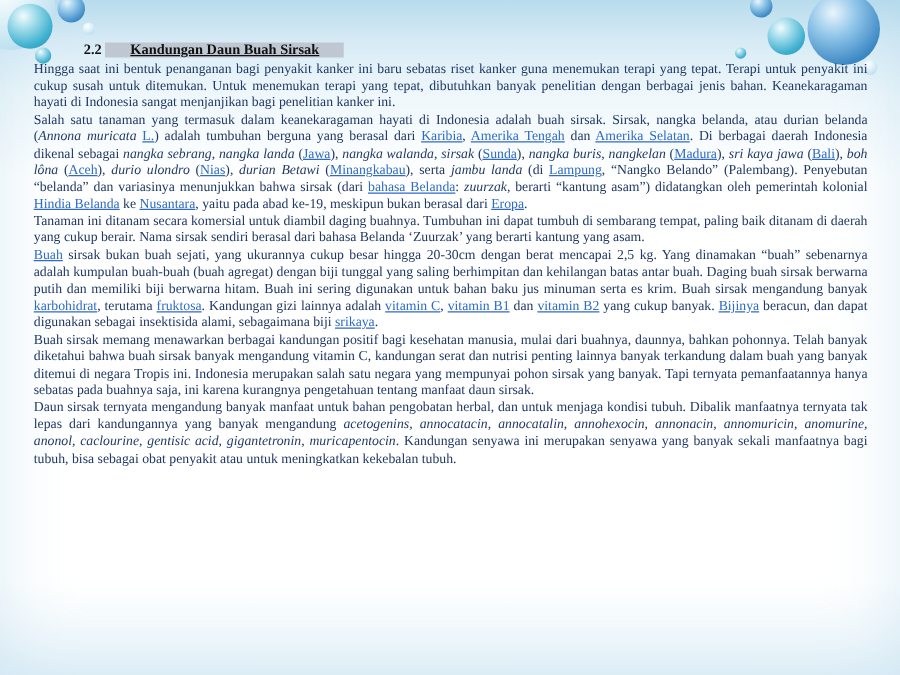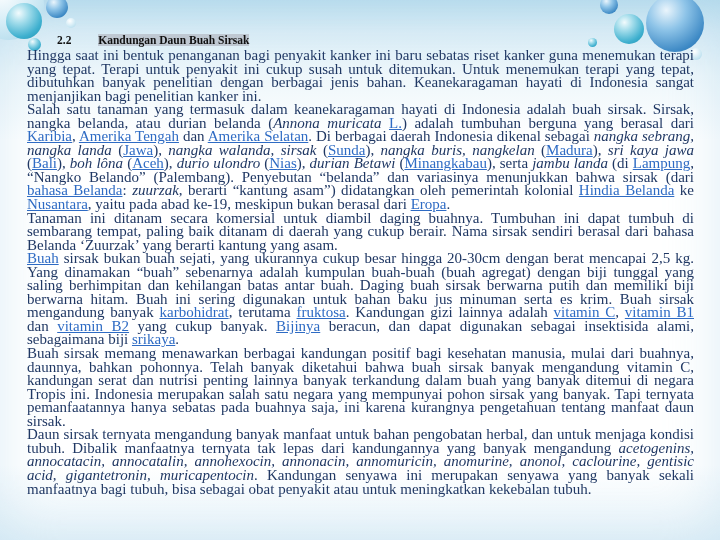--- a/index.html
+++ b/index.html
@@ -28,27 +28,27 @@
   .b-tr-1 { left:646px; top:-6px;  width:58px; height:58px; }
   .b-tr-2 { left:614px; top:14px;  width:30px; height:30px; }
   .b-tr-3 { left:600px; top:-4px;  width:18px; height:18px; }
   .b-tr-4 { left:690px; top:48px;  width:12px; height:12px; }
   .b-tr-5 { left:588px; top:38px;  width:9px;  height:9px; }
 
   .slide-title {
     position:absolute; left:27px; top:33px; width:666px;
     font-size:11.5px; font-weight:bold; color:#101010; line-height:14px;
   }
-  .title-num  { margin-left:30px; }
-  .title-text { margin-left:24px; background:#bfc8d2; padding:0 0; }
+  .title-num  { margin-left:40px; }
+  .title-text { background:#bfc8d2; text-decoration:underline; padding:0 20px; }
 
   .slide-body {
     position:absolute; left:27px; top:49px; width:667px;
     color: var(--body-color, #203864);
-    font-size:15px; line-height:13.55px; text-align:justify;
+    font-size:11px; line-height:13.55px; text-align:justify;
   }
   .slide-body p { margin:0; }
   .it  { font-style:italic; }
   .lnk { color: var(--link-color, #2e6bc4); text-decoration:underline; cursor:pointer; }
 </style>
 </head>
 <body>
 
 <div class="slide">
 

